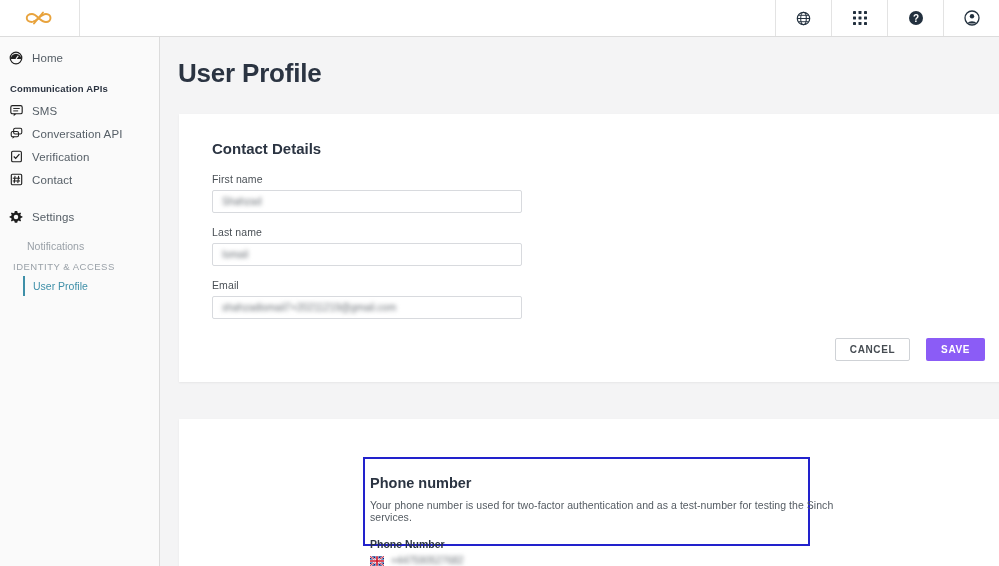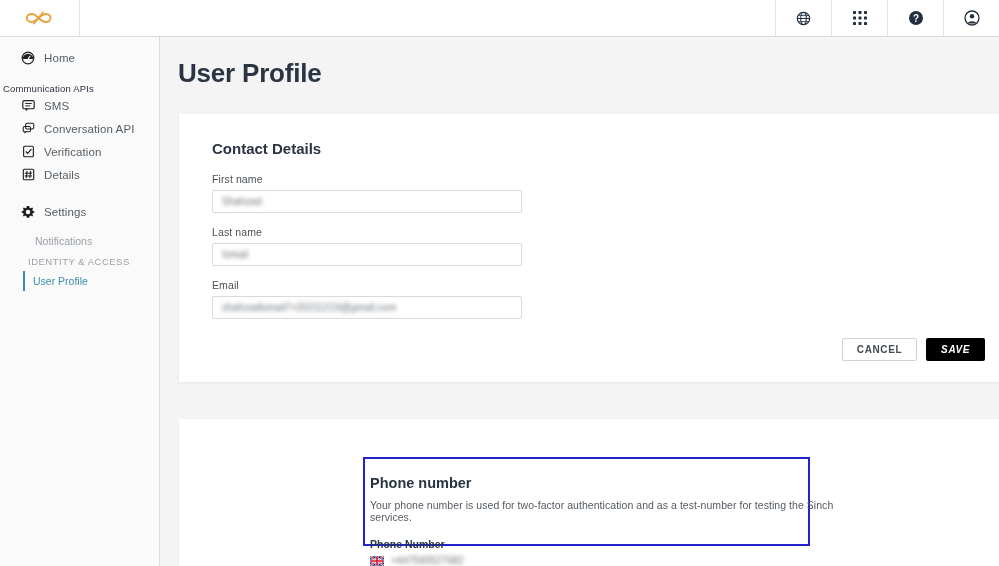--- a/index.html
+++ b/index.html
@@ -34,46 +34,45 @@
   .tb-icon svg { display: block; }
 
   
   .sidebar {
     position: absolute; top: 37px; left: 0; width: 160px; height: 529px;
     background: #fafafa; border-right: 1px solid #dcdcdc;
     padding-top: 9px; z-index: 4;
   }
   .nav-item {
     display: flex; align-items: center; height: 23px;
-    padding-left: 17px; margin-bottom: 0px; cursor: pointer;
+    padding-left: 5px; margin-bottom: 0px; cursor: pointer;
     position: relative;
   }
   .nav-item .ico {
     width: 22px; min-width: 22px; display: flex; align-items: center;
     justify-content: center; color: #1f1f1f;
   }
   .nav-item .ico svg { display: block; }
   .nav-label {
     font-size: 11.5px; color: #555e66; letter-spacing: .1px;
     padding-left: 5px; white-space: nowrap;
   }
   .nav-gap-8 { height: 8px; }
   .nav-gap-14 { height: 14px; }
   .section-head {
-    font-size: 9.5px; font-weight: normal; color: #2b3340;
-    letter-spacing: .15px; padding-left: 3px; 
+    font-size: 9.5px; font-weight: bold; color: #2b3340;
+    letter-spacing: .15px; padding-left: 10px; margin-bottom: 5px;
   }
   .sub-item {
     padding-left: 27px; font-size: 10.5px; color: #9aa1a8;
     height: 20px; display: flex; align-items: center; cursor: pointer;
     white-space: nowrap;
-    margin-left: 8px;
   }
   .sub-section-head {
-    padding-left: 28px; font-size: 9.5px; color: #9aa1a8;
+    padding-left: 13px; font-size: 9.5px; color: #9aa1a8;
     letter-spacing: .5px; height: 20px; display: flex; align-items: center;
   }
   .sub-item-active {
     padding-left: 25px; font-size: 10.5px; color: #3e8fa8;
     height: 20px; display: flex; align-items: center; cursor: pointer;
     border-left: 2px solid #3e8fa8; margin-left: 23px; padding-left: 8px;
     white-space: nowrap;
   }
 
   
@@ -103,32 +102,32 @@
     width: 310px; height: 23px; border: 1px solid #d8dade; border-radius: 2px;
     background: #fff; display: flex; align-items: center; padding: 0 9px;
     font-size: 10px; color: #9aa0a6; cursor: text;
   }
   .blurred {
     filter: blur(2.2px); color: #6b7177; font-size: 10px;
     user-select: none; white-space: nowrap;
   }
 
   .btn-row {
-    display: flex; justify-content: flex-start; gap: 9px;
+    display: flex; justify-content: flex-start; gap: 16px;
     margin-top: 19px; padding-right: 12px; width: 785px;
     justify-content: flex-end;
   }
   .btn {
     height: 23px; padding: 0 14px; border-radius: 2px; font-size: 10px;
     font-weight: bold; letter-spacing: .6px; cursor: pointer;
     display: flex; align-items: center; justify-content: center;
     border: 1px solid transparent;
   }
   .btn-cancel { background: #fff; color: #464c52; border-color: #cfd2d6; }
-  .btn-save { background: #000000; color: #ffffff; font-style: italic; }
+  .btn-save { background: #8b5cf6; color: #ffffff; }
 
   
   #phone-card-wrap {
     position: absolute; top: 382px; left: 19px; width: 1000px; height: 184px;
     background: #fff; box-shadow: 0 1px 2px rgba(0,0,0,.06);
   }
   #phone-focus {
     position: absolute; top: 38px; left: 184px; width: 447px; height: 89px;
     border: 2px solid #2222cc; background: #fff; z-index: 2;
   }
@@ -247,21 +246,21 @@
     <div class="nav-item">
       <span class="ico">
         <svg width="13" height="13" viewBox="0 0 16 16">
           <rect x="1.6" y="1.6" width="12.8" height="12.8" rx="1.4" fill="none" stroke="#1f1f1f" stroke-width="1.4"></rect>
           <line x1="6.2" y1="3.6" x2="5.2" y2="12.4" stroke="#1f1f1f" stroke-width="1.3"></line>
           <line x1="10.6" y1="3.6" x2="9.6" y2="12.4" stroke="#1f1f1f" stroke-width="1.3"></line>
           <line x1="3.4" y1="6.4" x2="12.4" y2="6.4" stroke="#1f1f1f" stroke-width="1.3"></line>
           <line x1="3.4" y1="9.8" x2="12.4" y2="9.8" stroke="#1f1f1f" stroke-width="1.3"></line>
         </svg>
       </span>
-      <span class="nav-label">Details</span>
+      <span class="nav-label">Contact</span>
     </div>
 
     <div class="nav-gap-14"></div>
 
     <div class="nav-item">
       <span class="ico">
         <svg width="14" height="14" viewBox="0 0 16 16">
           <path d="M8 1.2 L9.4 1.2 L9.8 3 L11.2 3.7 L12.8 2.8 L13.8 3.8 L12.9 5.4 L13.6 6.8 L15.3 7.2 L15.3 8.6 L13.6 9 L12.9 10.4 L13.8 12 L12.8 13 L11.2 12.1 L9.8 12.8 L9.4 14.6 L8 14.6 L6.6 14.6 L6.2 12.8 L4.8 12.1 L3.2 13 L2.2 12 L3.1 10.4 L2.4 9 L0.7 8.6 L0.7 7.2 L2.4 6.8 L3.1 5.4 L2.2 3.8 L3.2 2.8 L4.8 3.7 L6.2 3 L6.6 1.2 Z" fill="#1f1f1f"></path>
           <circle cx="8" cy="7.9" r="2.6" fill="#fafafa"></circle>
         </svg>

